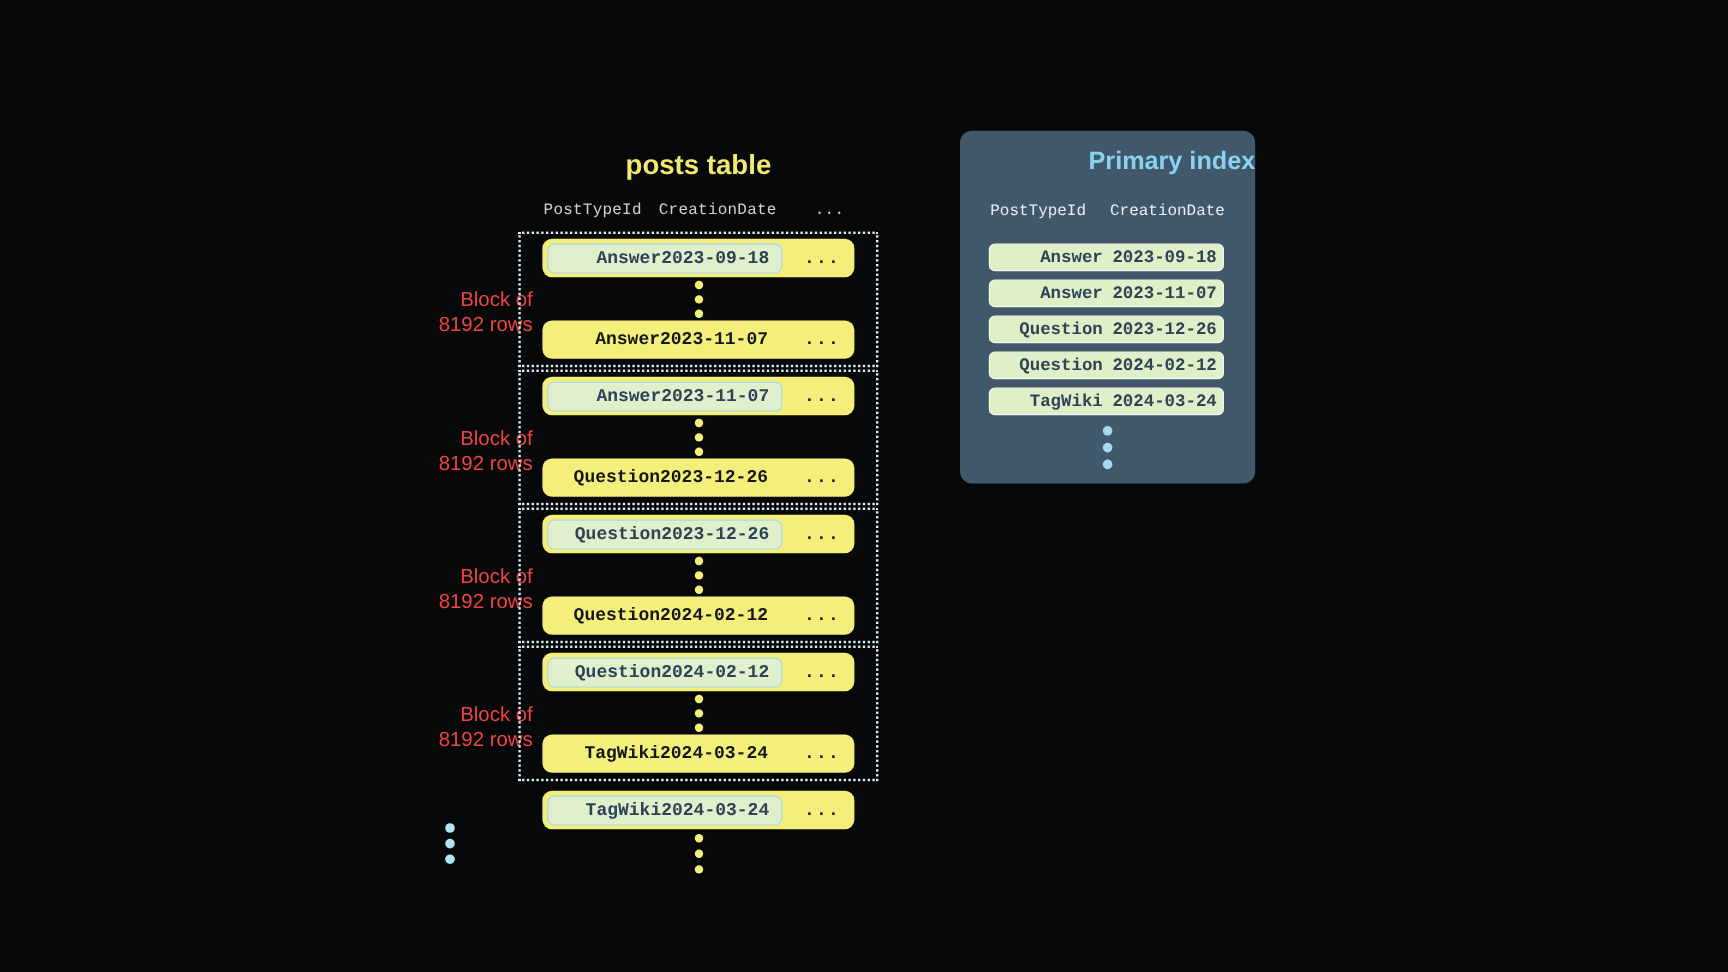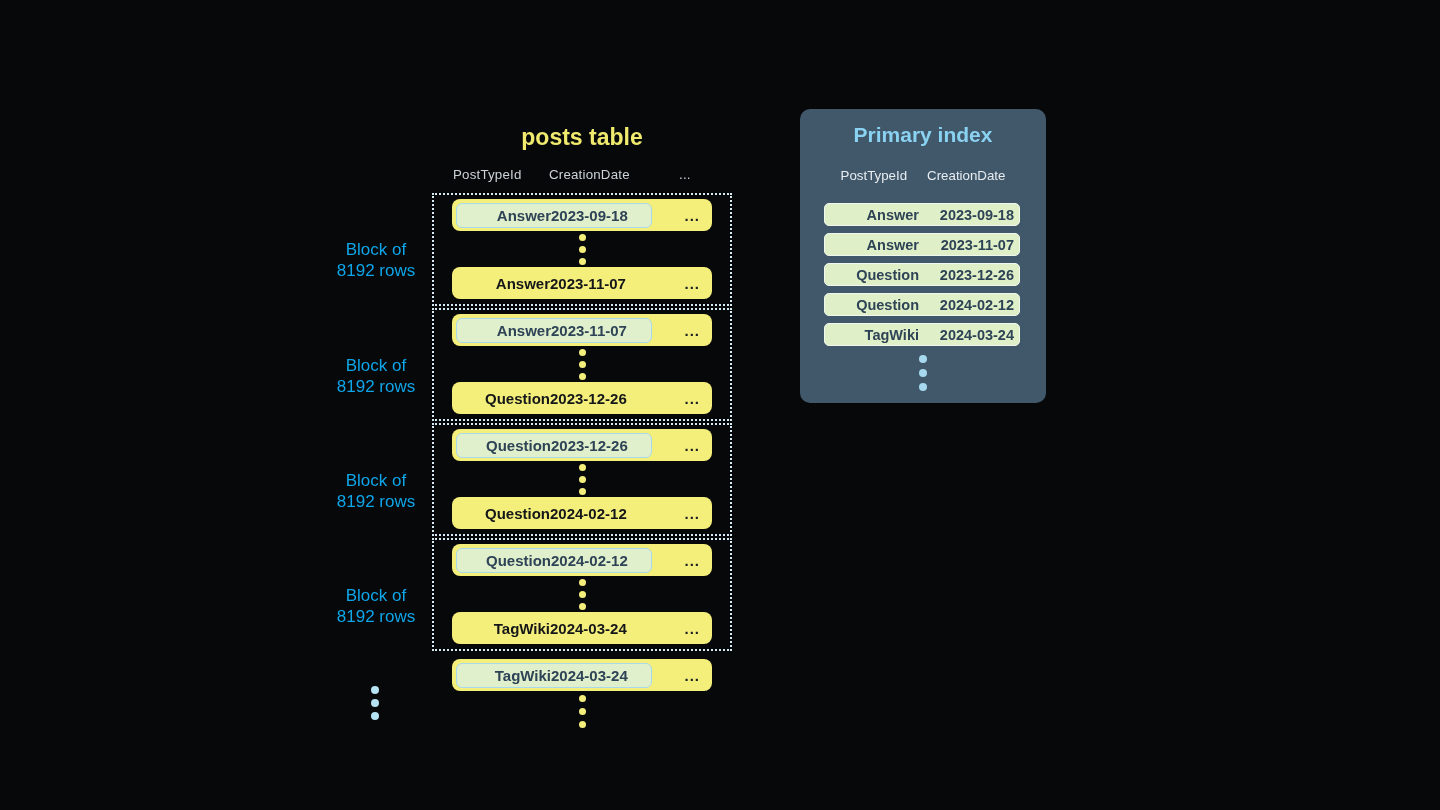--- a/index.html
+++ b/index.html
@@ -1,20 +1,20 @@
 <!DOCTYPE html>
 <html><head>
 <meta charset="utf-8">
 <style>
   html,body{margin:0;padding:0;background:#070809;}
   .stage{
     position:relative;width:1140px;height:810px;background:#070809;
     font-family:"Liberation Sans","DejaVu Sans",sans-serif;overflow:hidden;
   }
-  .mono{font-family:Liberation Sans, sans-serif;}
+  .mono{font-family:Liberation Mono, monospace;}
 
   
   .pt-title{
     position:absolute;left:432px;top:122px;width:300px;height:30px;
     text-align:center;font-size:23px;font-weight:600;color:#f0ea6e;line-height:30px;
   }
   .pt-head{
     position:absolute;top:167px;font-size:13.3px;color:#ccd3d8;
     letter-spacing:0.2px;white-space:pre;
   }
@@ -46,38 +46,38 @@
   .dktext{color:#141618;}
   .more{
     margin-left:auto;font-weight:700;font-size:15px;color:#1b1e24;
     letter-spacing:1px;
   }
   .vdots{width:260px;display:flex;flex-direction:column;align-items:center;gap:5px;}
   .vdots i{width:7px;height:7px;border-radius:50%;display:block;}
   .ydots i{background:#f4ef7b;}
 
   .blk-label{
-    position:absolute;left:308px;width:136px;text-align:center;
-    font-size:17px;line-height:21px;color:#0ea5e9;
+    position:absolute;left:308px;width:136px;text-align:right;
+    font-size:17px;line-height:21px;color:#ef4444;
   }
   .overflow-row{position:absolute;left:452px;top:659px;}
   .tail-ydots{position:absolute;left:452px;top:695px;}
   .tail-ydots .vdots{gap:6px;}
   .more-blocks-dots{
     position:absolute;left:371px;top:686px;display:flex;flex-direction:column;gap:5px;
   }
   .more-blocks-dots i{width:8px;height:8px;border-radius:50%;background:#b5e3f3;display:block;}
 
   
   .panel{
     position:absolute;left:800px;top:109px;width:246px;height:294px;
     background:#41586b;border-radius:10px;
   }
   .panel-title{
-    position:absolute;left:0;top:14px;width:246px;text-align:center;
+    position:absolute;left:0;top:14px;width:246px;text-align:right;
     font-size:21px;font-weight:600;color:#8ad2f1;
   }
   .panel-head{
     position:absolute;top:59px;left:0;width:246px;display:flex;justify-content:center;gap:20px;
     font-size:13.3px;color:#e8edf0;white-space:pre;
   }
   .pills{position:absolute;left:24px;top:94px;}
   .pill{
     box-sizing:border-box;width:196px;height:23px;margin-bottom:7px;
     background:#dff0c8;border:1.5px solid #f0f7ec;border-radius:5px;

